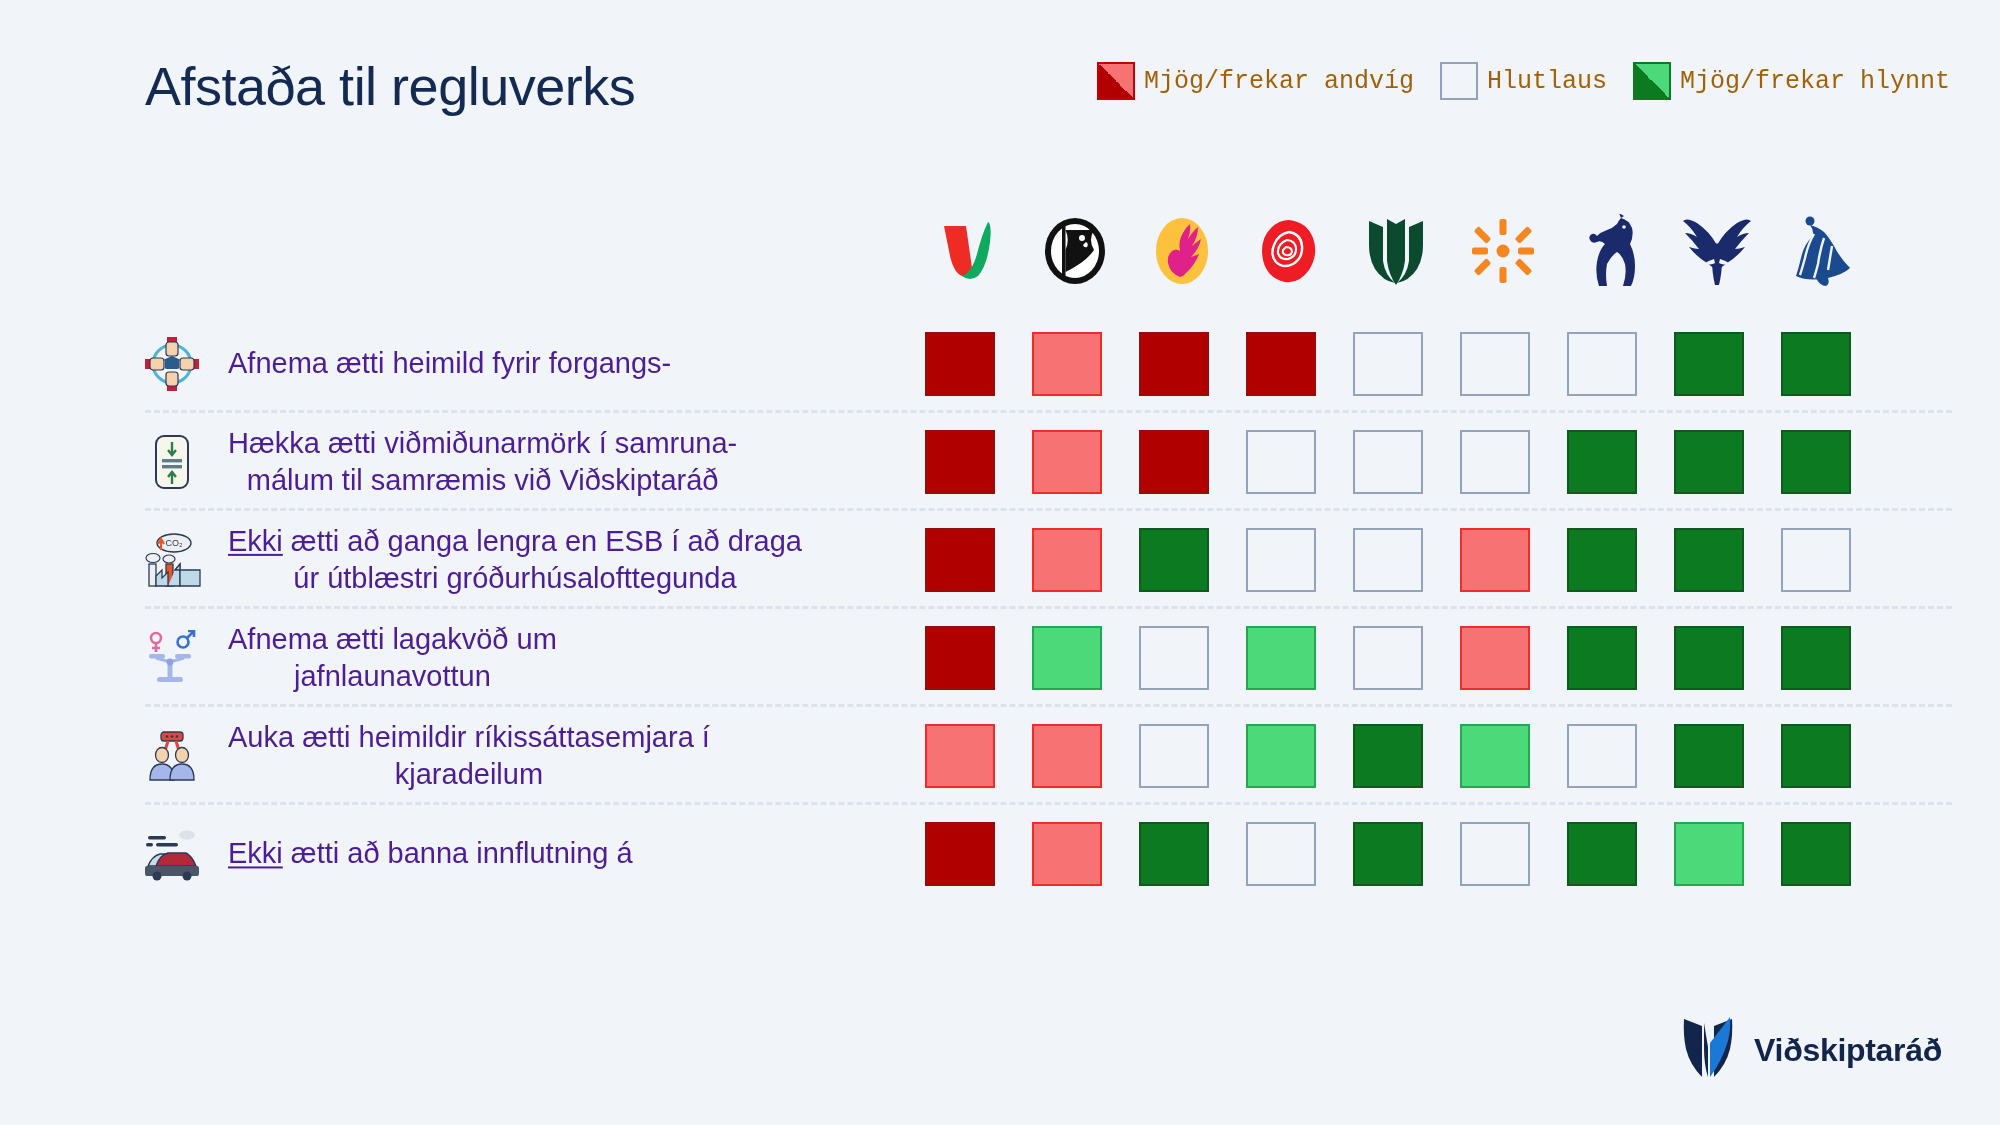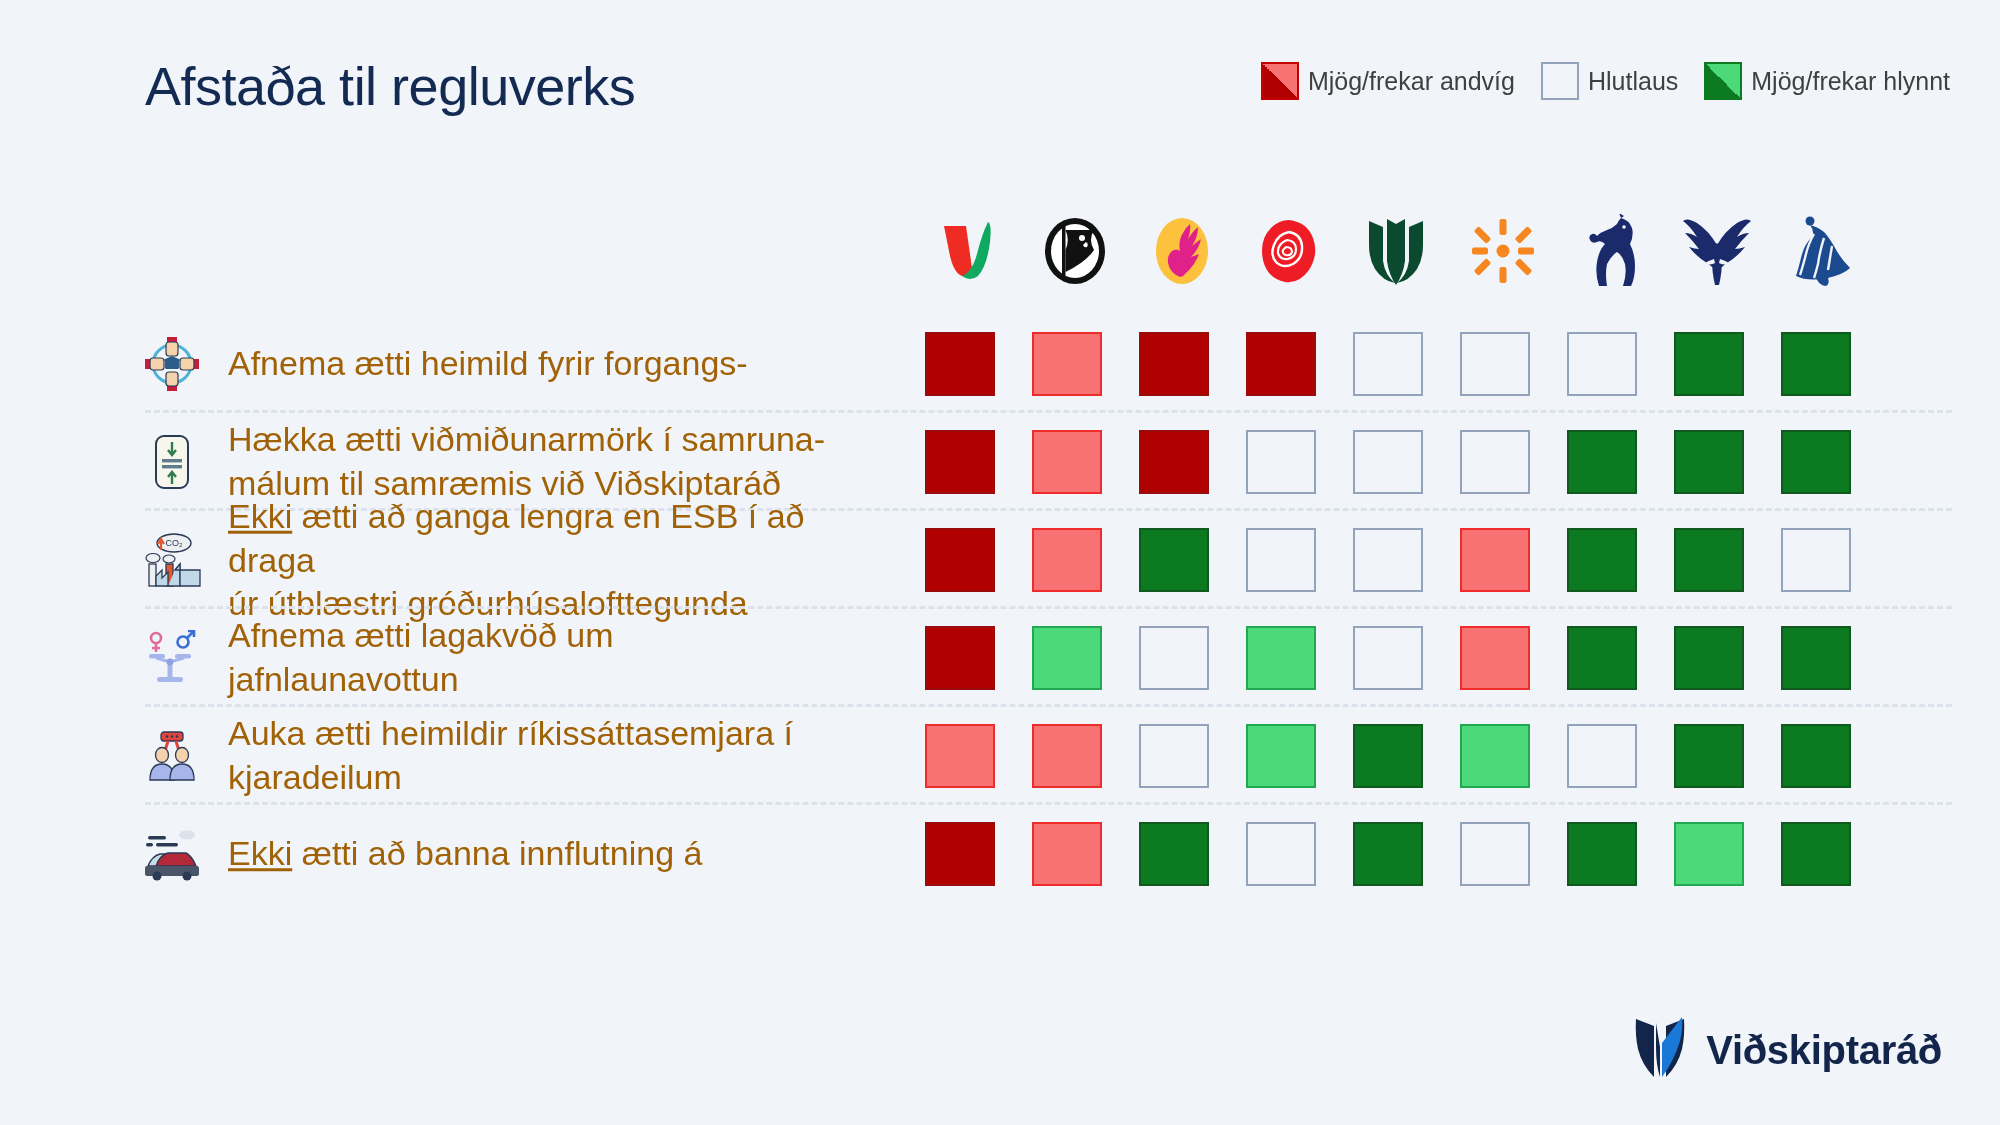--- a/index.html
+++ b/index.html
@@ -61,22 +61,23 @@
   .legend-swatch.neutral {
     background: #F1F4F9;
     border: 2px solid #93A3BC;
   }
   .legend-swatch.favour {
     background: linear-gradient(to bottom left, #4BD97A 0 50%, #0B7A20 50% 100%);
     border: 2px solid #0B7A20;
   }
   .legend-label {
     font-size: 25px;
-    color: #404040;
+    color: #a16207;
     white-space: nowrap;
+    font-family: Liberation Mono, monospace;
   }
 
   
   .party-row {
     position: absolute;
     left: 925px;
     top: 205px;
     display: flex;
     align-items: flex-end;
     height: 92px;
@@ -122,24 +123,25 @@
     height: 60px;
     display: flex;
     align-items: center;
     justify-content: center;
   }
   .row-label {
     position: absolute;
     left: 228px;
     top: 50%;
     transform: translateY(-50%);
-    font-size: 34px;
+    font-size: 29px;
     line-height: 1.28;
-    color: #a16207;
+    color: #4c1d95;
     max-width: 660px;
+    text-align: center;
   }
   .row-label .underline { text-decoration: underline; text-underline-offset: 3px; }
 
   .cells {
     position: absolute;
     left: 925px;
     top: 50%;
     transform: translateY(-50%);
     display: flex;
   }
@@ -159,21 +161,21 @@
   
   .brand {
     position: absolute;
     right: 58px;
     bottom: 42px;
     display: flex;
     align-items: center;
     gap: 18px;
   }
   .brand-text {
-    font-size: 40px;
+    font-size: 32px;
     font-weight: 700;
     color: #13254B;
     letter-spacing: -0.3px;
   }
 </style>
 </head>
 <body>
 
 <div id="page">
 

